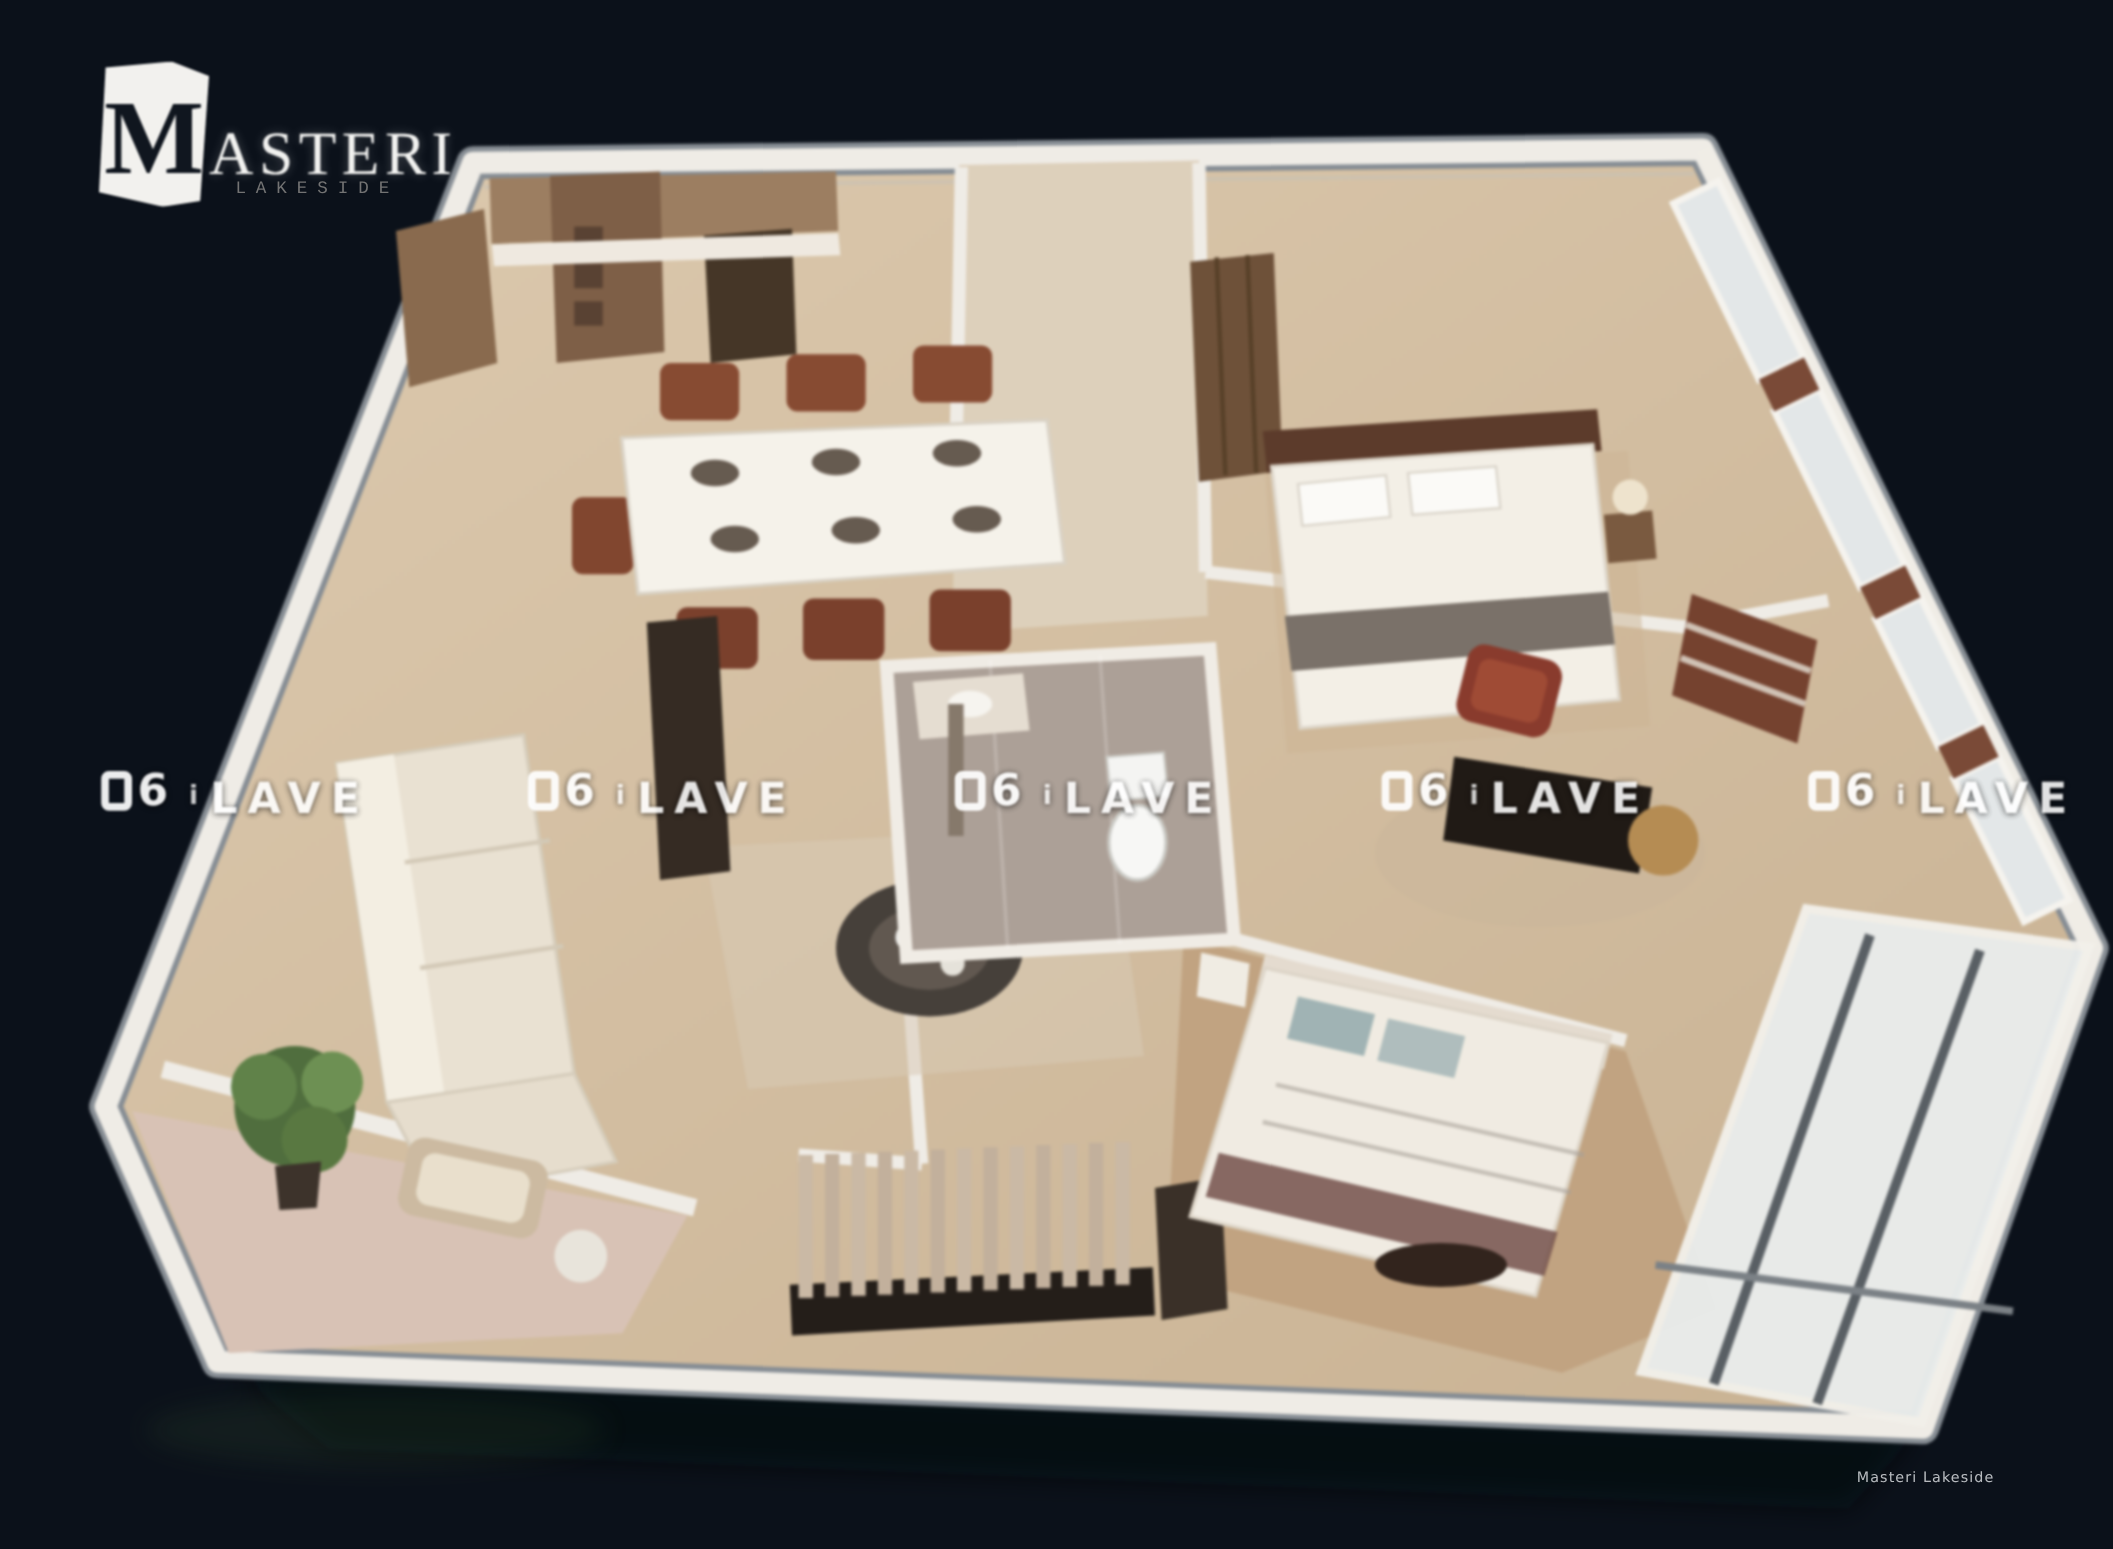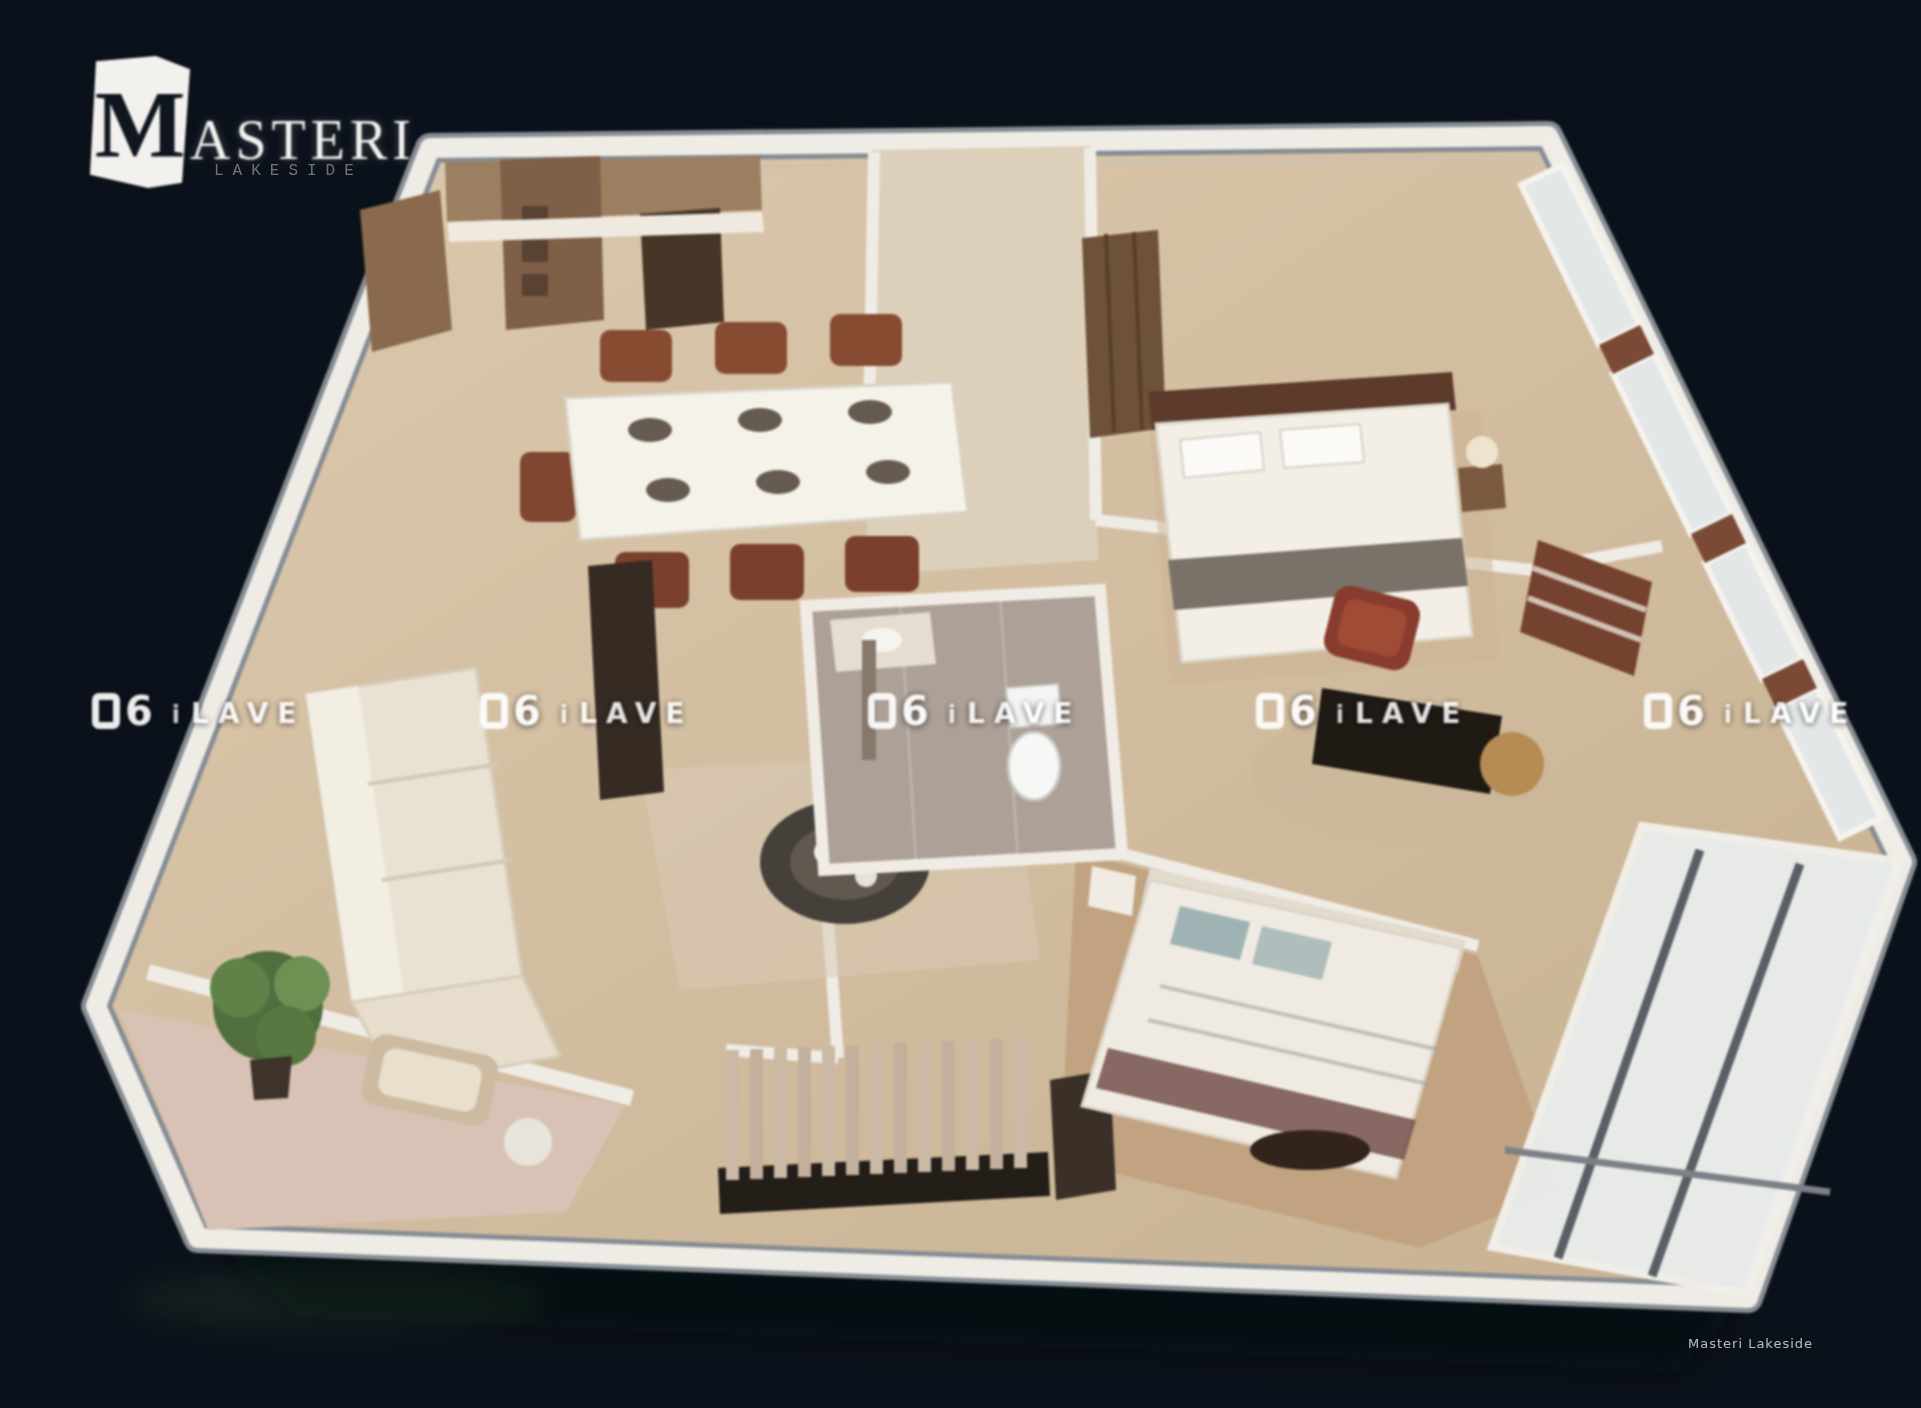--- a/index.html
+++ b/index.html
@@ -35,21 +35,21 @@
 
   
   .wm{
     position:absolute;display:flex;align-items:center;gap:9px;color:#ffffff;
     opacity:.92;filter:blur(.8px);text-shadow:0 1px 6px rgba(0,0,0,.75);
     user-select:none;
   }
   .wm .sq{width:28px;height:36px;border:7px solid #fff;border-radius:7px;box-sizing:border-box;flex:0 0 auto;}
   .wm .digit{font-size:40px;font-weight:bold;margin-left:-4px;}
   .wm .mid{font-size:24px;font-weight:bold;opacity:.85;margin:8px 2px 0 10px;}
-  .wm .word{font-size:28px;font-weight:bold;letter-spacing:9px;opacity:.95;margin-top:4px;}
+  .wm .word{font-size:39px;font-weight:bold;letter-spacing:9px;opacity:.95;margin-top:16px;}
   .wm1{left:92px;top:688px;}
   .wm2{left:480px;top:688px;}
   .wm3{left:868px;top:688px;}
   .wm4{left:1256px;top:688px;}
   .wm5{left:1644px;top:688px;}
 
   
   .credit{
     position:absolute;left:1688px;top:1336px;font-size:13px;color:#e2e5e8;
     opacity:.8;letter-spacing:1px;filter:blur(.7px);text-align:right;

